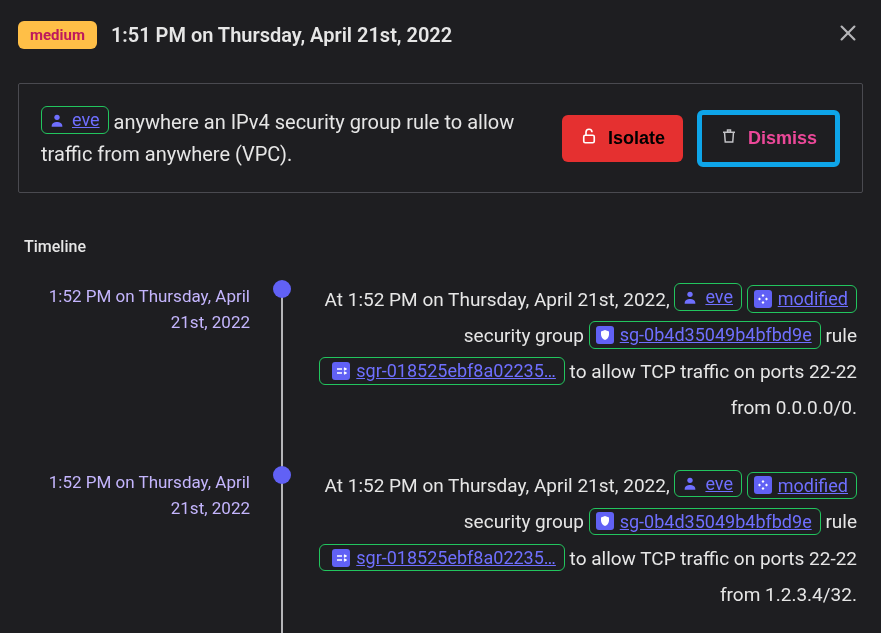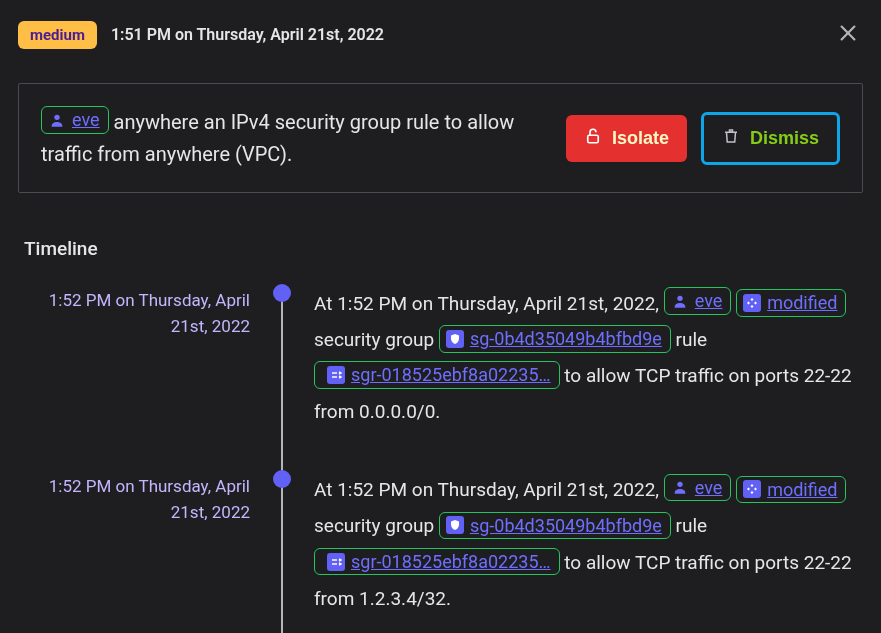--- a/index.html
+++ b/index.html
@@ -15,29 +15,29 @@
     }
     .header-row {
       display: flex;
       align-items: center;
       justify-content: space-between;
       margin-bottom: 32px;
     }
     .header-left { display: flex; align-items: center; gap: 14px; }
     .badge {
       background: #ffbf47;
-      color: #4c1d95;
+      color: #be185d;
       font-weight: 700;
       font-size: 15px;
       padding: 5px 12px;
       border-radius: 6px;
     }
     .header-time {
       color: #e6e6e6;
-      font-size: 16px;
+      font-size: 20px;
       font-weight: 600;
     }
     .close-btn {
       background: none;
       border: none;
       color: #b5b5b8;
       cursor: pointer;
       padding: 4px;
       display: flex;
       align-items: center;
@@ -97,32 +97,32 @@
       display: inline-flex;
       align-items: center;
       gap: 10px;
       font-size: 18px;
       font-weight: 700;
       border-radius: 6px;
       padding: 12px 18px;
       cursor: pointer;
       border: none;
     }
-    .btn-danger { background: #e53030; color: #fef9c3; justify-content: center; }
+    .btn-danger { background: #e53030; color: #000000; justify-content: center; }
     .btn-secondary {
       background: transparent;
-      border: 3px solid #0ea5e9;
-      color: #84cc16;
+      border: 5px solid #0ea5e9;
+      color: #ec4899;
       justify-content: space-between;
     }
     .btn svg { flex-shrink: 0; }
 
     .timeline-section { padding: 0 6px; }
     .timeline-title {
-      font-size: 19px;
+      font-size: 16px;
       font-weight: 500;
       color: #e6e6e6;
       margin-bottom: 26px;
     }
     .timeline-item {
       display: flex;
       position: relative;
     }
     .tl-left {
       width: 246px;
@@ -159,20 +159,21 @@
       background: #b5b5b8;
       transform: translateX(-50%);
     }
     .tl-right {
       flex: 1;
       padding-left: 20px;
       padding-bottom: 42px;
       color: #e6e6e6;
       font-size: 19px;
       line-height: 1.9;
+      text-align: right;
     }
     .timeline-item:last-child .tl-right { padding-bottom: 12px; }
     .chip-trunc {
       max-width: 250px;
       display: inline-flex;
       padding-left: 12px;
     }
     .chip-trunc .chip-text {
       white-space: nowrap;
       overflow: hidden;

